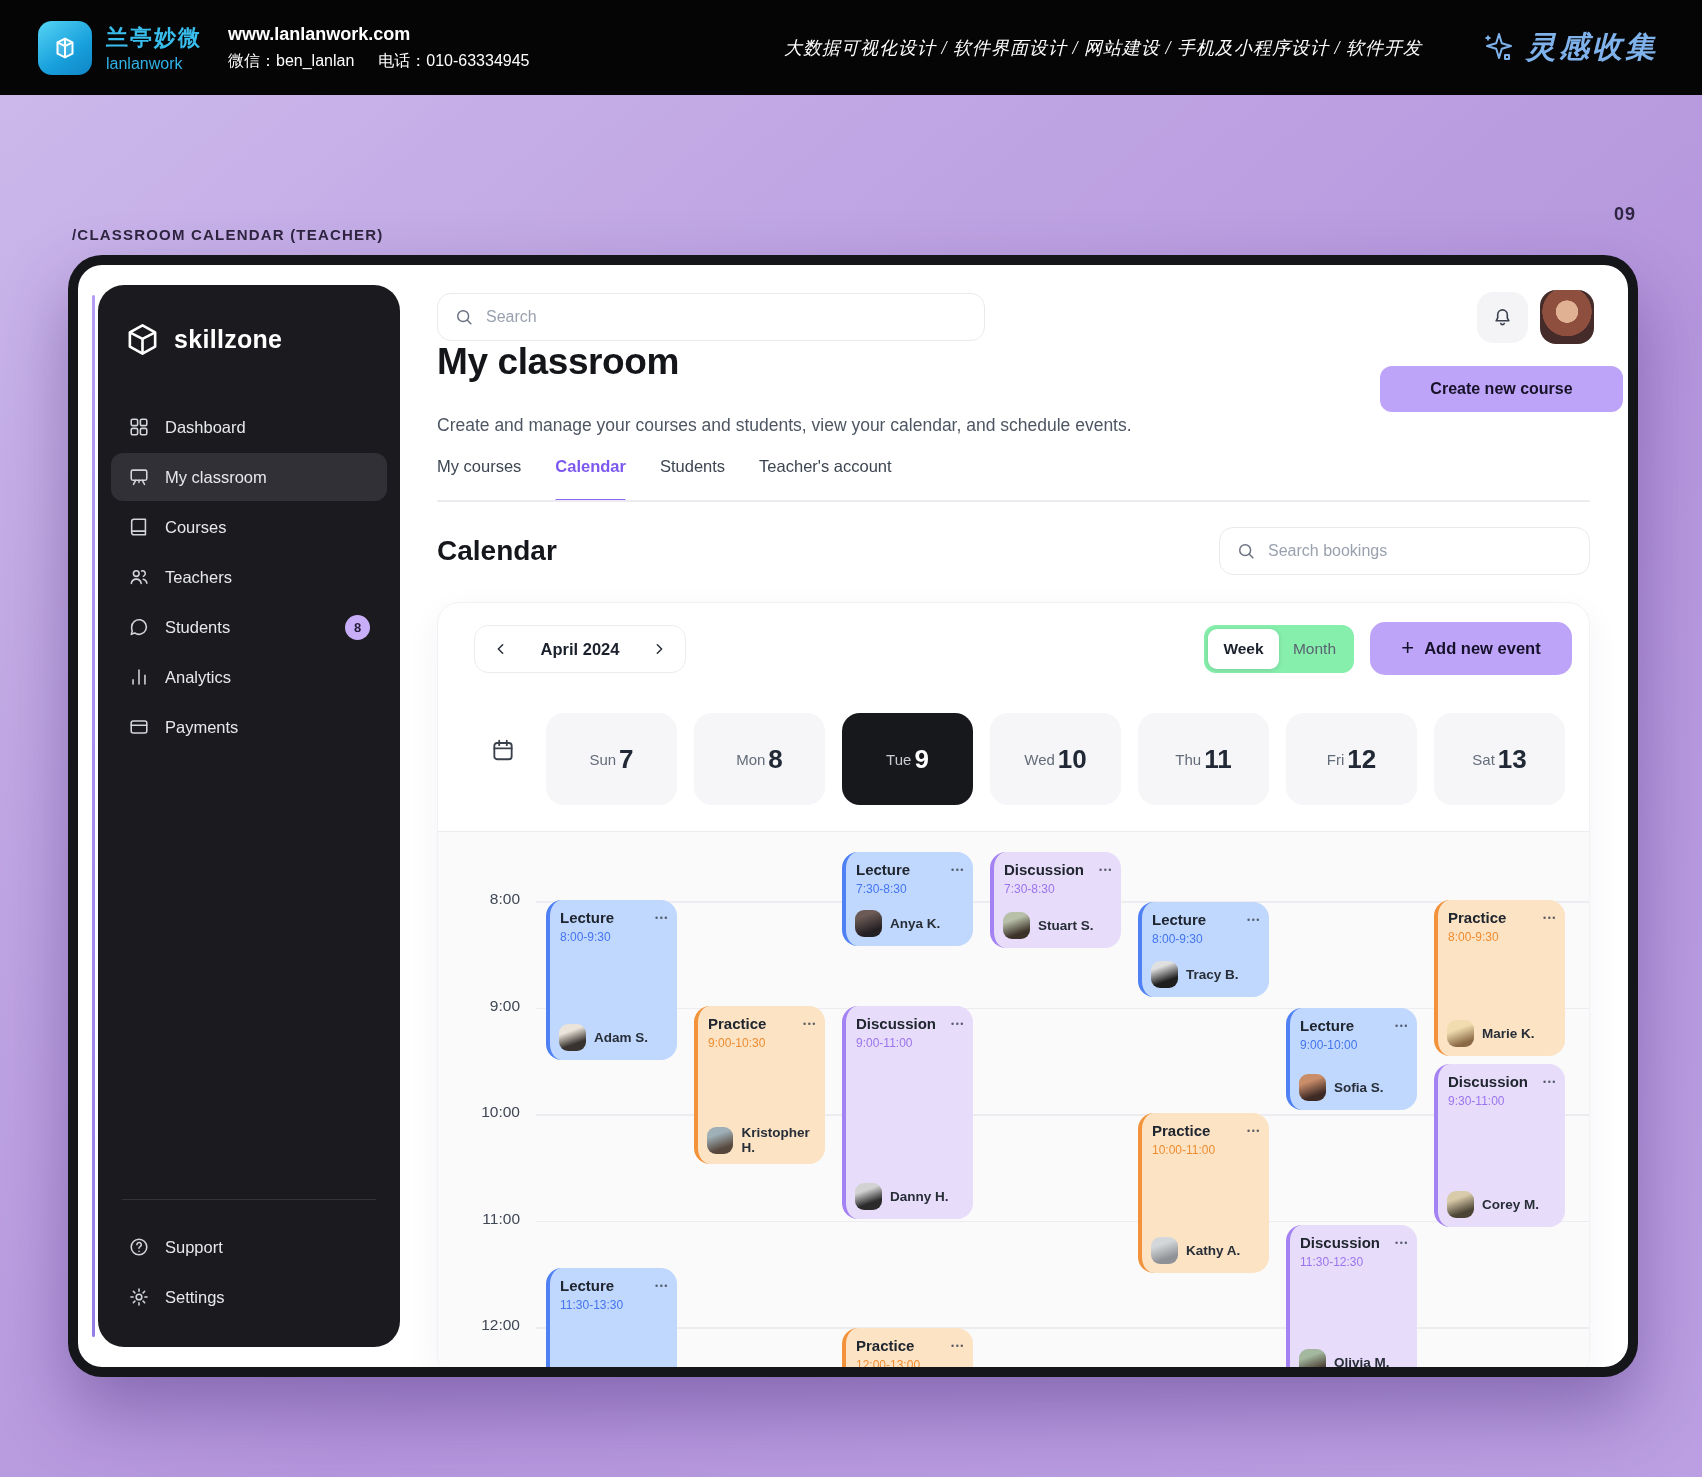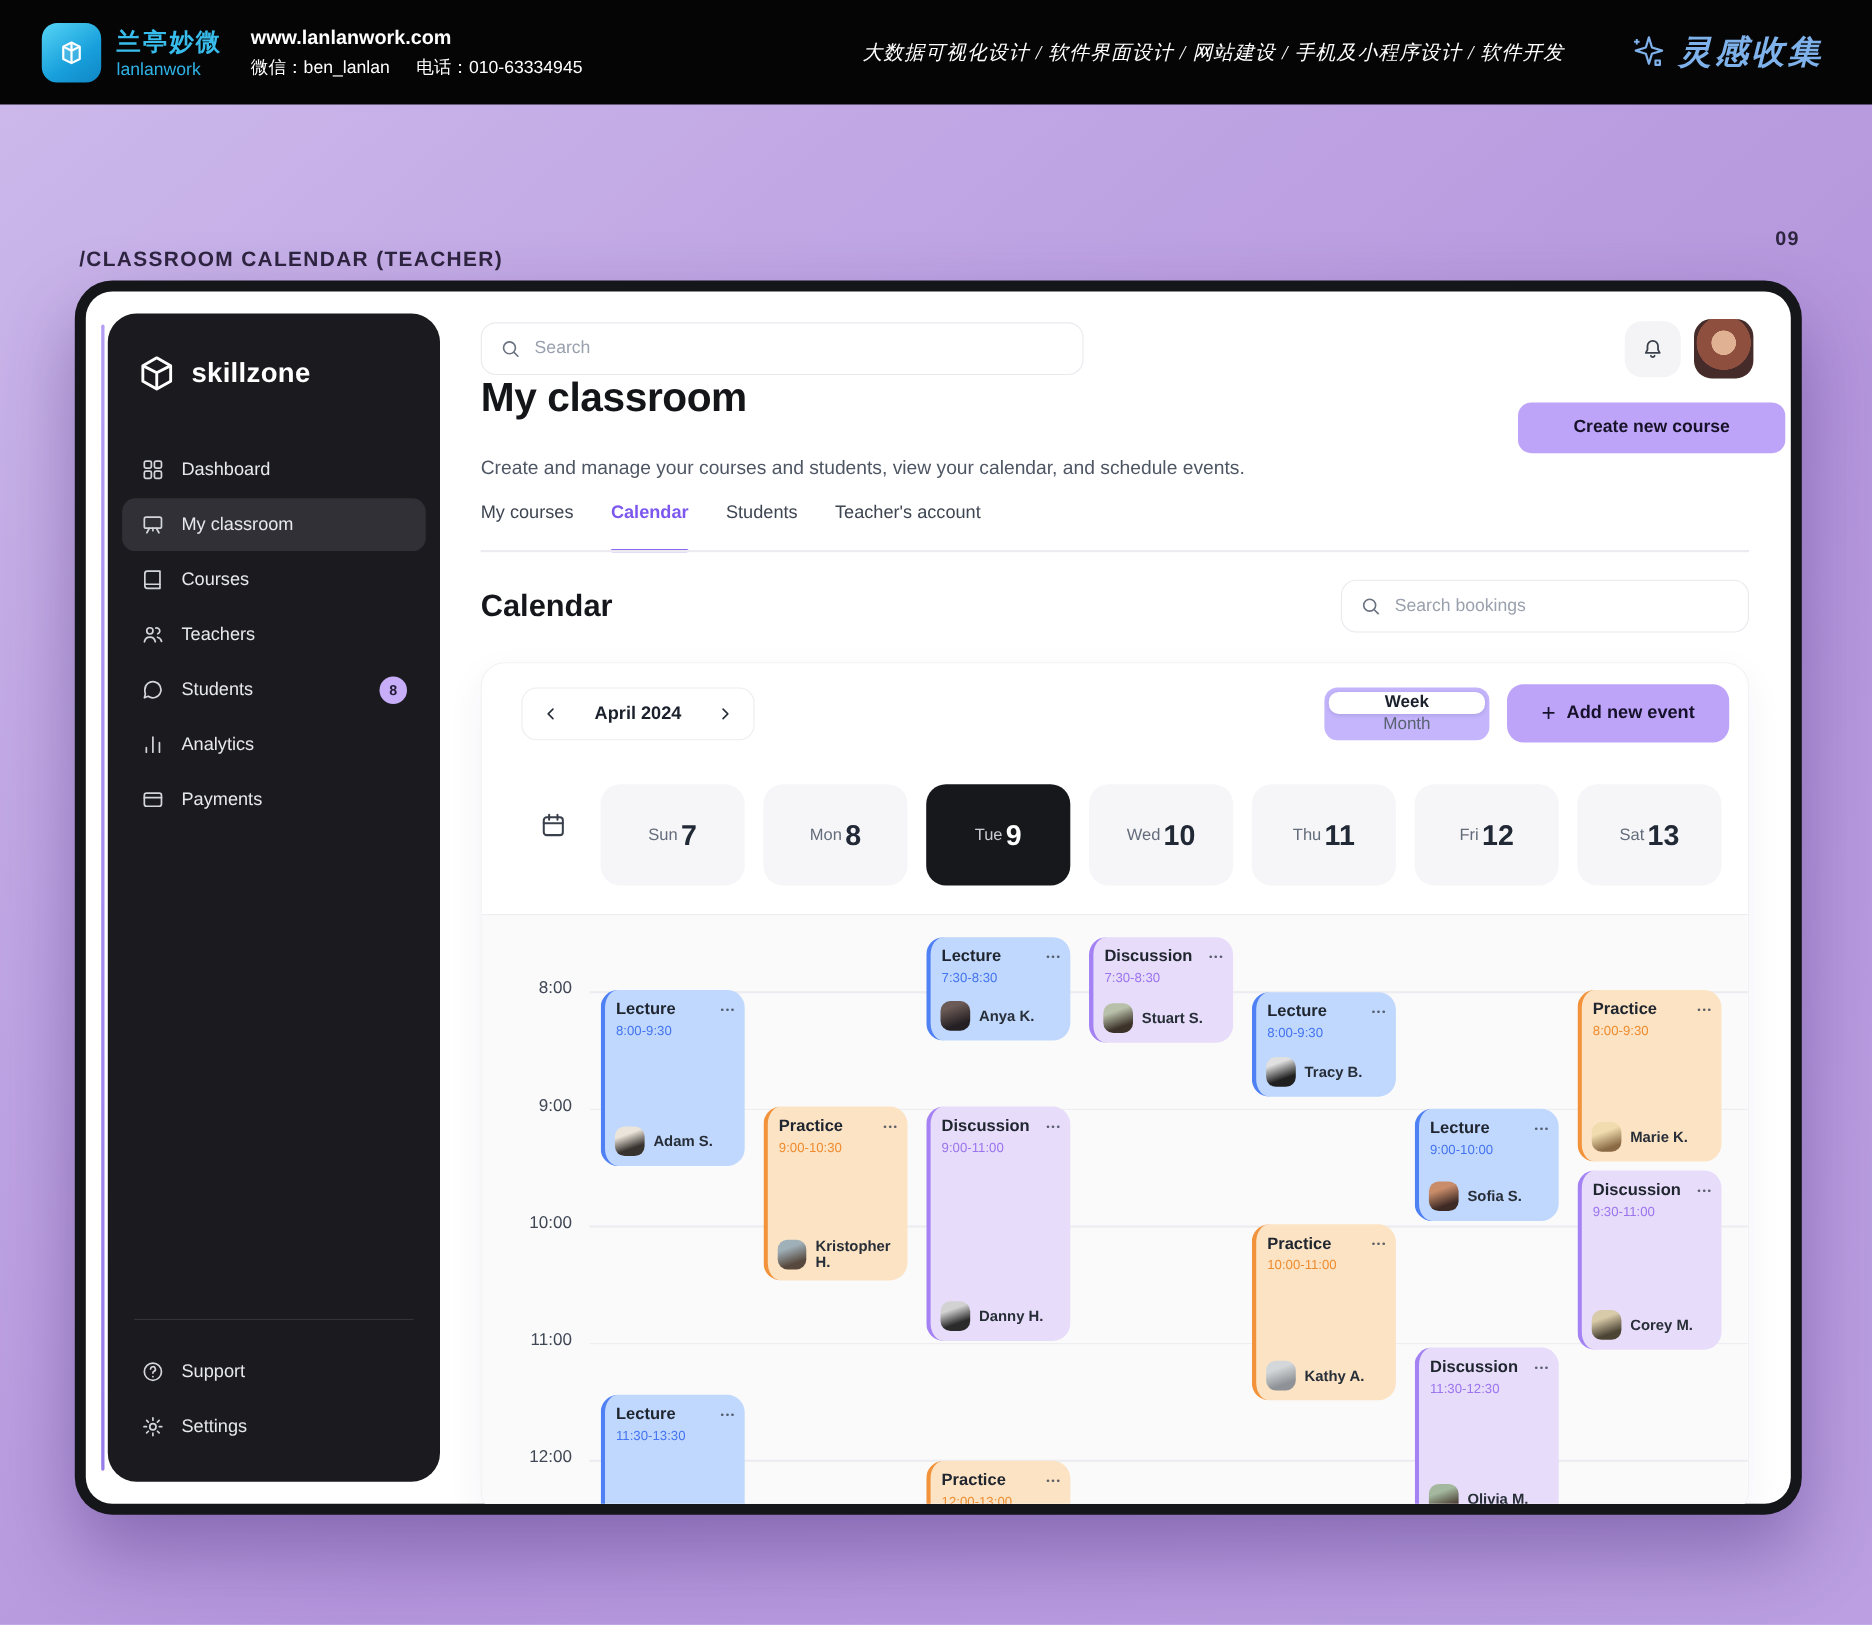--- a/index.html
+++ b/index.html
@@ -18,21 +18,21 @@
   .contact-col { margin-left:26px; display:flex; flex-direction:column; gap:6px; }
   .contact-top { font-size:18px; font-weight:700; }
   .contact-bottom { font-size:16px; display:flex; gap:24px; }
   .services { margin-left:auto; font-size:18px; font-style:italic; font-family:"Liberation Serif", serif; letter-spacing:1px; }
   .collect { margin-left:58px; display:flex; align-items:center; gap:10px; color:#7fb2ea; }
   .collect-text { font-size:30px; font-weight:700; font-style:italic; font-family:"Liberation Serif", serif; letter-spacing:3px; }
 
   
   .crumb-row { position:absolute; top:186px; left:72px; right:66px; display:flex; justify-content:space-between; align-items:center;
     color:#2e2540; }
-  .crumb { font-size:19px; font-weight:600; letter-spacing:1.2px;margin-top:40px; }
+  .crumb { font-size:15px; font-weight:600; letter-spacing:1.2px;margin-top:40px; }
   .page-num { font-size:18px; font-weight:600; letter-spacing:1px; }
 
   
   .window { position:absolute; left:68px; top:255px; width:1570px; height:1122px; background:#15161a;
     border-radius:34px; box-shadow:0 34px 70px rgba(55,28,105,.38); }
   .window-inner { position:absolute; inset:10px; background:#ffffff; border-radius:24px; overflow:hidden; }
 
   
   .sidebar { position:absolute; left:20px; top:20px; width:302px; height:1062px; background:#1b1b1f; border-radius:26px; }
   .sidebar::before { content:""; position:absolute; left:-6px; top:10px; bottom:10px; width:3px; border-radius:3px;
@@ -75,22 +75,22 @@
   .cal-heading { position:absolute; left:359px; top:270px; font-size:28px; font-weight:700; color:#14161b; }
   .bookings-box { position:absolute; left:1141px; top:262px; width:371px; height:48px; }
 
   
   .panel { position:absolute; left:359px; top:337px; width:1153px; height:775px; background:#fff; border:1px solid #f2f2f5;
     border-radius:22px; box-shadow:0 12px 34px rgba(45,25,95,.06); overflow:hidden; }
   .month-nav { position:absolute; left:36px; top:22px; width:212px; height:48px; border:1.5px solid #ededf0; border-radius:14px;
     display:flex; align-items:center; justify-content:space-between; padding:0 14px; }
   .month-label { font-size:16.5px; font-weight:600; color:#1b212c; }
   .nav-chev { background:none; border:none; color:#272d38; display:flex; cursor:pointer; padding:4px; }
-  .view-toggle { position:absolute; left:766px; top:22px; width:150px; height:48px; background:#c4b5fd; border-radius:12px;
-    padding:4px; display:flex;flex-direction:column; }
+  .view-toggle { position:absolute; left:766px; top:22px; width:150px; height:48px; background:#86efac; border-radius:12px;
+    padding:4px; display:flex; }
   .view-pill { flex:1; display:flex; align-items:center; justify-content:center; font-size:15.5px; color:#596270;
     border-radius:9px; cursor:pointer; }
   .view-pill.active { background:#fff; color:#1b212c; font-weight:600; box-shadow:0 1px 5px rgba(20,20,40,.14); }
   .add-btn { position:absolute; left:932px; top:19px; width:202px; height:53px; background:#bda4f8; border:none; border-radius:15px;
     display:flex; align-items:center; justify-content:center; gap:10px; font-size:16.5px; font-weight:600; color:#16112a;
     font-family:inherit; cursor:pointer; }
   .add-plus { font-size:22px; font-weight:500; margin-top:-2px; }
 
   .cal-glyph { position:absolute; left:52px; top:134px; color:#39404c; }
   .day-row { position:absolute; left:108px; top:110px; display:flex; gap:17px; }

